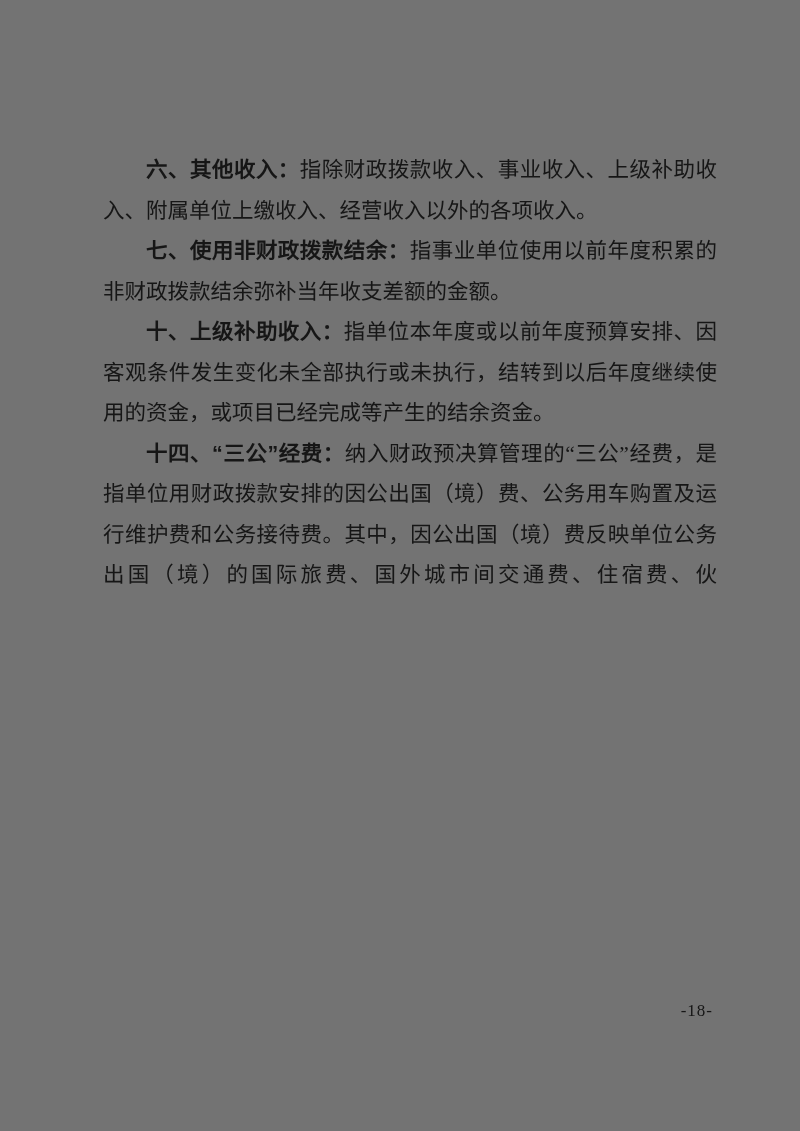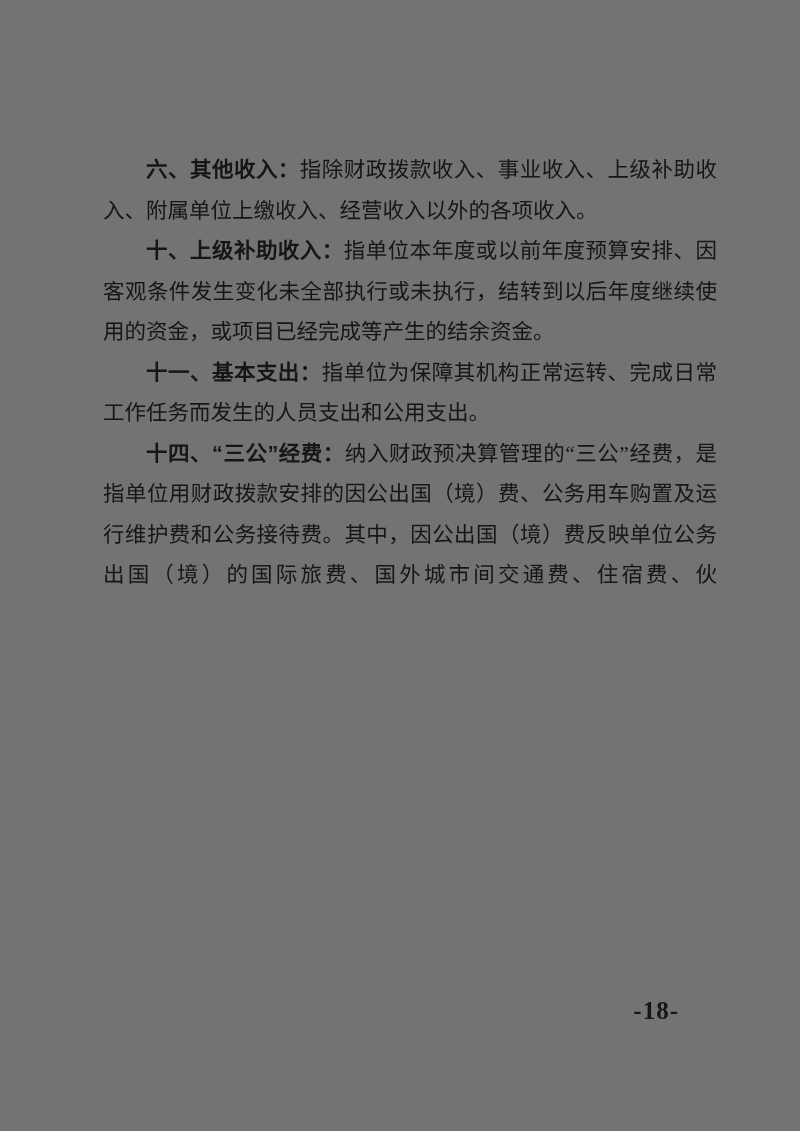--- a/index.html
+++ b/index.html
@@ -33,42 +33,41 @@
   .para .term {
     font-weight: 700;
     font-family: "Liberation Sans", "DejaVu Sans", sans-serif;
   }
   .para.continues {
     text-align-last: justify;
   }
   .pagenum {
     position: absolute;
     top: 999px;
-    right: 121px;
-    font-size: 25px;
+    right: 87px;
+    font-size: 17px;
     line-height: 24px;
     letter-spacing: 1px;
     color: #161616;
-    font-weight: bold;
   }
 </style>
 </head>
 <body>
 
 <div class="page">
   <div class="content">
 
     <p class="para"><span class="term">六、其他收入：</span><span>指除财政拨款收入、事业收入、上级补助收入、附属单位上缴收入、经营收入以外的各项收入。</span></p>
 
+    <p class="para"><span class="term">七、使用非财政拨款结余：</span><span>指事业单位使用以前年度积累的非财政拨款结余弥补当年收支差额的金额。</span></p>
 
 
 
     <p class="para"><span class="term">十、上级补助收入：</span><span>指单位本年度或以前年度预算安排、因客观条件发生变化未全部执行或未执行，结转到以后年度继续使用的资金，或项目已经完成等产生的结余资金。</span></p>
 
-    <p class="para"><span class="term">十一、基本支出：</span><span>指单位为保障其机构正常运转、完成日常工作任务而发生的人员支出和公用支出。</span></p>
 
 
 
     <p class="para continues"><span class="term">十四、“三公”经费：</span><span>纳入财政预决算管理的“三公”经费，是指单位用财政拨款安排的因公出国（境）费、公务用车购置及运行维护费和公务接待费。其中，因公出国（境）费反映单位公务出国（境）的国际旅费、国外城市间交通费、住宿费、伙</span></p>
 
   </div>
 
   <div class="pagenum">-18-</div>
 </div>
 

